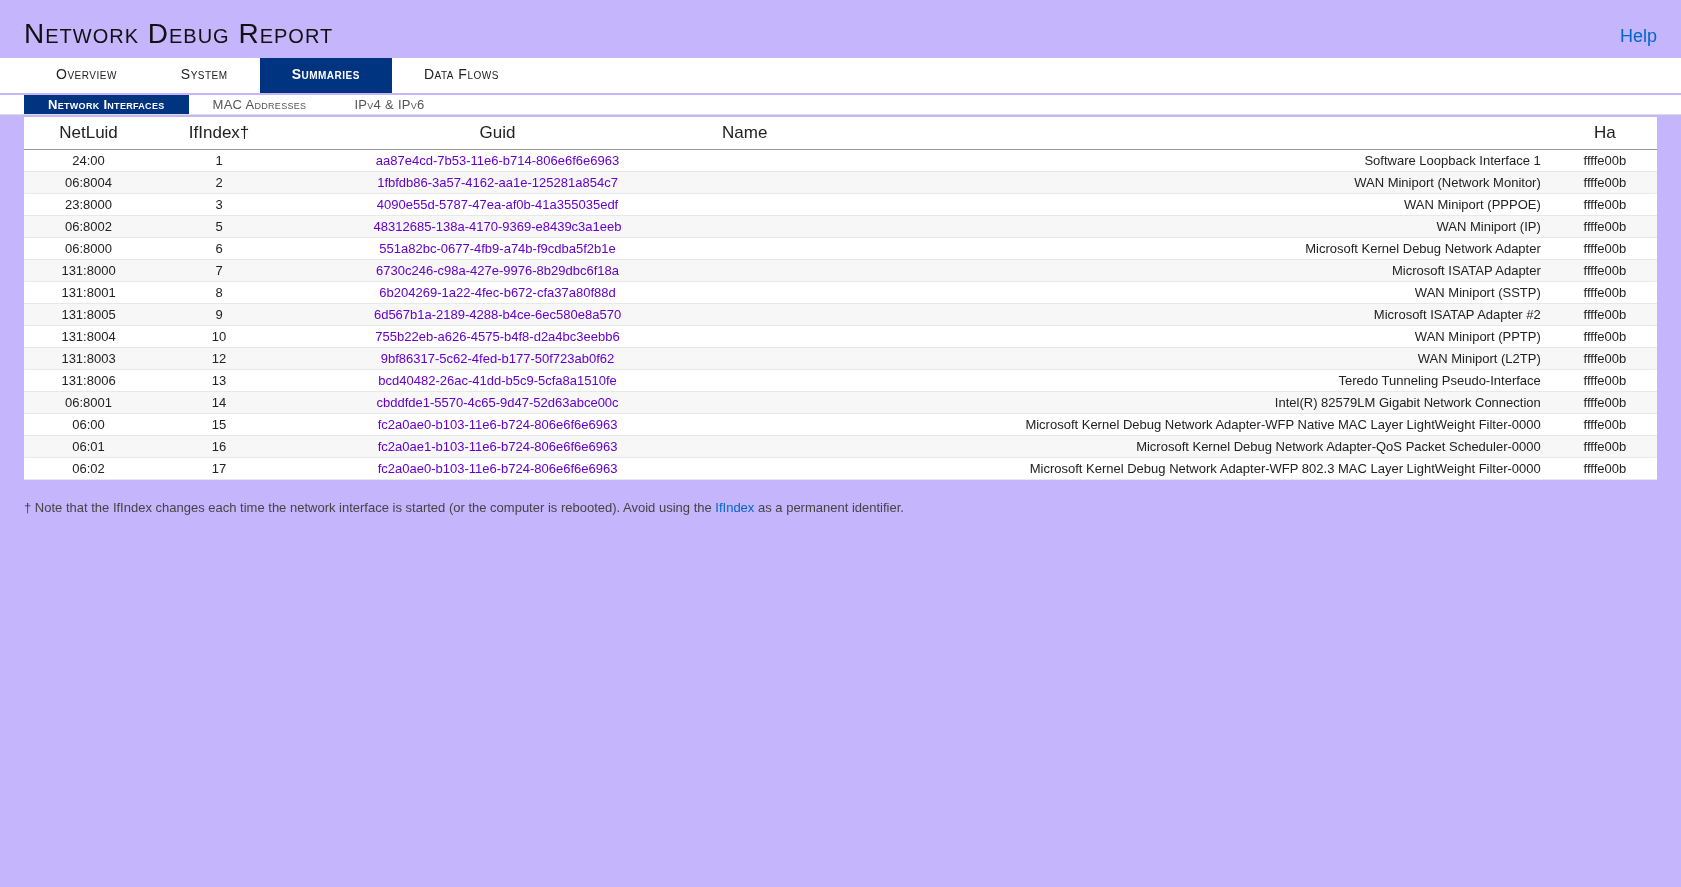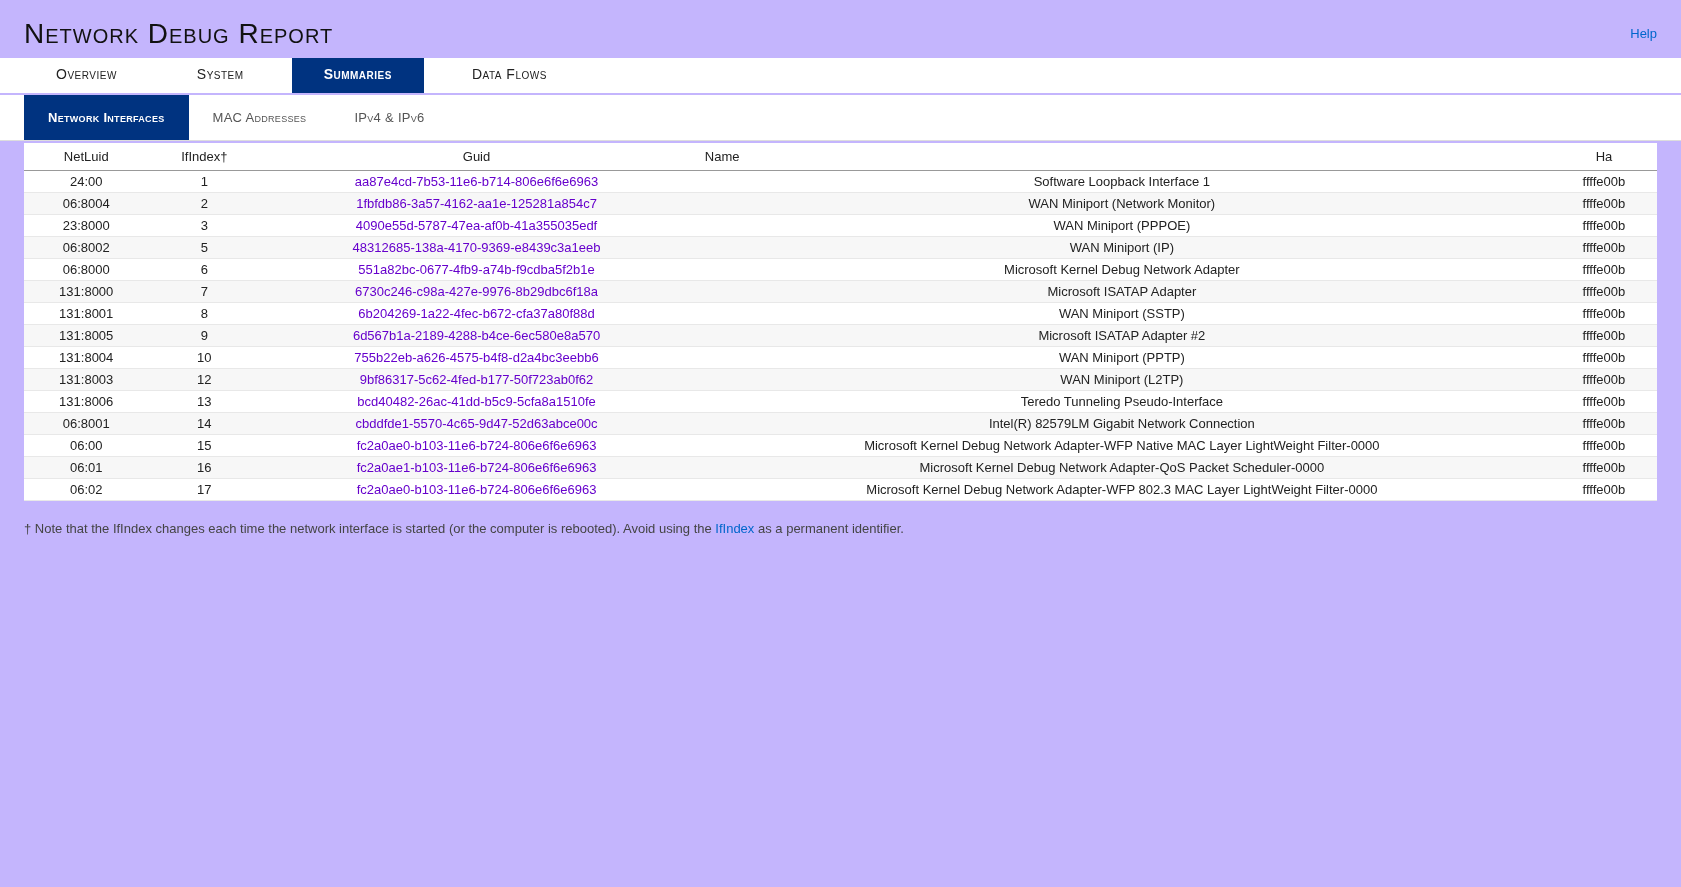--- a/index.html
+++ b/index.html
@@ -24,30 +24,30 @@
     }
     .page-title {
       font-size: 28px;
       font-weight: 300;
       letter-spacing: 1px;
       color: #111;
       font-variant: small-caps;
     }
     .help-link {
       color: #0066cc;
-      font-size: 13px;
+      font-size: 18px;
       text-decoration: none;
       padding-top: 8px;
     }
     .main-tabs {
       display: flex;
       border-bottom: none;
       padding: 0 24px;
       background: #fff;
-      gap: 16px;
+      gap: 0;
     }
     .main-tab {
       padding: 8px 32px;
       font-size: 14px;
       font-variant: small-caps;
       letter-spacing: 0.5px;
       cursor: pointer;
       border: none;
       background: transparent;
       color: #222;
@@ -60,21 +60,21 @@
       font-weight: 600;
     }
     .sub-tabs {
       display: flex;
       padding: 0 24px;
       background: #fff;
       border-bottom: 1px solid #ddd;
       margin-top: 2px;
     }
     .sub-tab {
-      padding: 15px 24px;
+      padding: 2px 24px;
       font-size: 13px;
       font-variant: small-caps;
       letter-spacing: 0.3px;
       cursor: pointer;
       border: none;
       background: transparent;
       color: #555;
       font-weight: 400;
     }
     .sub-tab.active {
@@ -93,32 +93,32 @@
       font-size: 13px;
     }
     thead tr {
       border-bottom: 1px solid #999;
     }
     th {
       padding: 6px 12px;
       text-align: center;
       font-weight: 400;
       color: #222;
-      font-size: 13px;
+      font-size: 17px;
     }
     th.left { text-align: left; }
     td {
       padding: 3px 12px;
       text-align: center;
       border-bottom: 1px solid #e8e8e8;
       color: #222;
       white-space: nowrap;
     }
     td.guid { color: #6600cc; }
-    td.name { text-align: center; }
+    td.name { text-align: right; }
     td.netluid { }
     td.ifindex { }
     td.hashed { color: #222; text-align: center; }
     tr:nth-child(odd) { background: #fff; }
     tr:nth-child(even) { background: #f7f7f7; }
     .footnote {
       padding: 18px 24px;
       font-size: 13px;
       color: #444;
       line-height: 1.5;

